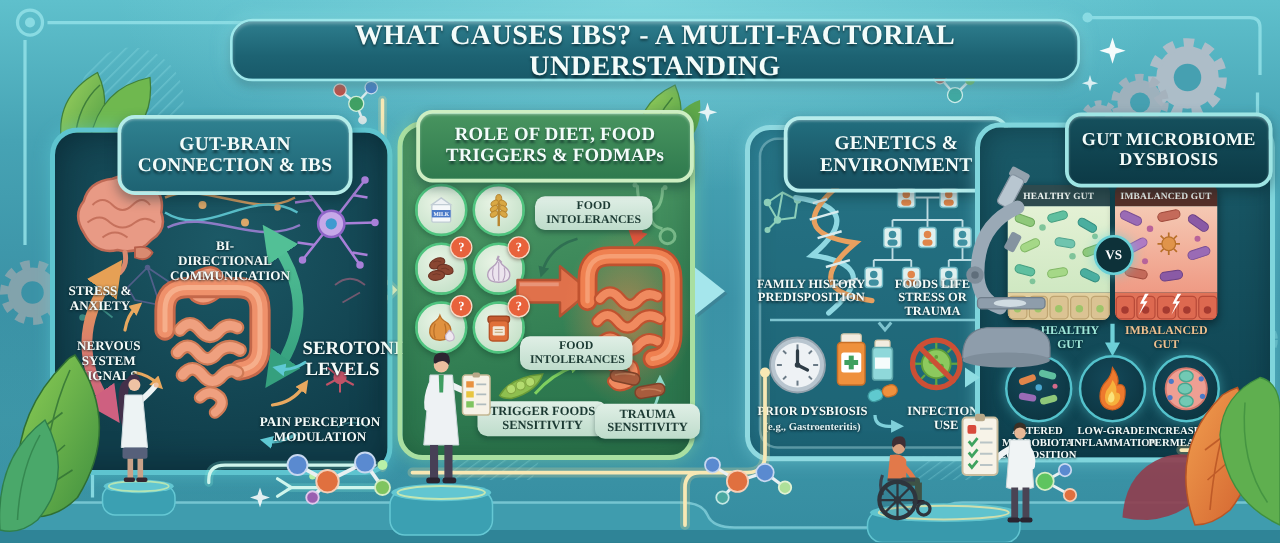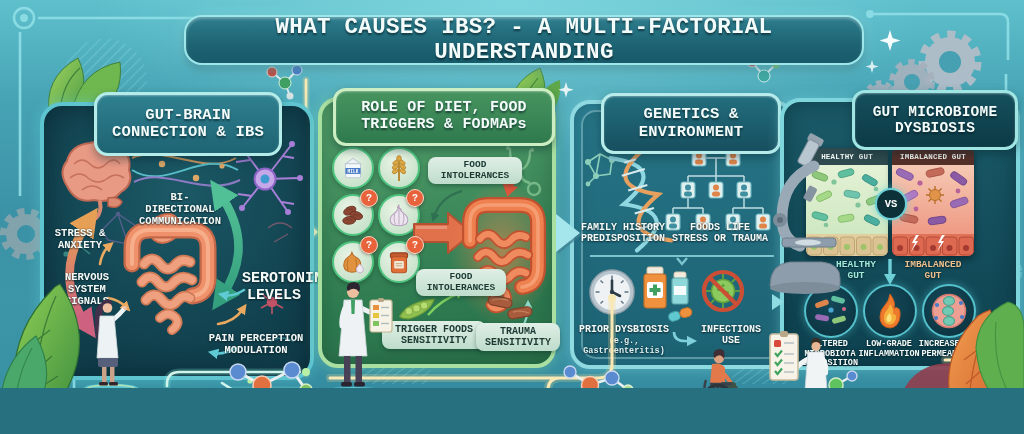--- a/index.html
+++ b/index.html
@@ -1,18 +1,18 @@
 <!DOCTYPE html>
 <html><head>
 <meta charset="utf-8">
 <style>
   html,body{margin:0;padding:0;background:#27707f;}
   #stage{
-    position:relative;width:1024px;height:388px;overflow:hidden;
-    font-family:Liberation Mono, monospace;
+    position:relative;width:1024px;height:434px;overflow:hidden;
+    font-family:Liberation Serif, serif;
     background:
       radial-gradient(ellipse 600px 220px at 50% 0%, rgba(150,230,235,.55), rgba(150,230,235,0) 70%),
       radial-gradient(ellipse 500px 260px at 0% 100%, rgba(60,150,165,.6), rgba(60,150,165,0) 70%),
       linear-gradient(180deg,#5fc0cc 0%,#46a3b4 26%,#3b92a6 55%,#3d96a8 78%,#358ca0 100%);
   }
   .abs{position:absolute;}
   svg{display:block;overflow:visible;}
   .lbl{position:absolute;font-weight:700;color:#f4fbf9;text-align:center;line-height:1.12;
        text-shadow:0 1px 2px rgba(8,30,36,.75),0 0 2px rgba(8,30,36,.45);}
   .hdr{position:absolute;display:flex;align-items:center;justify-content:center;text-align:center;
@@ -33,21 +33,21 @@
   #panel1{left:40px;top:102px;width:266px;height:270px;border-radius:22px;
     background:radial-gradient(circle at 50% 32%,#1c5966,#103e4b 78%);
     border:4px solid #5ec4cf;box-shadow:0 0 14px rgba(95,210,220,.45), inset 0 0 28px rgba(0,18,26,.45);}
   #panel1-header{left:50px;top:-14px;width:170px;height:58px;border-radius:14px;font-size:15.5px;
     background:linear-gradient(180deg,#2f8190,#1e6373);border:3px solid #b4ece9;padding:0 6px;}
   #panel2{left:318px;top:97px;width:230px;height:263px;border-radius:20px;
     background:linear-gradient(168deg,#56a26c,#2e7a50 72%,#2a7049);
     border:4px solid #a9dfa1;box-shadow:0 0 14px rgba(150,230,160,.4), inset 0 0 22px rgba(10,50,30,.3);}
   #panel2-header{left:11px;top:-13px;width:204px;height:52px;border-radius:13px;font-size:15px;
     background:linear-gradient(180deg,#48945f,#2f7a4e);border:3px solid #cdeec2;padding:0 6px;}
-  #panel3{left:570px;top:100px;width:216px;height:261px;border-radius:20px;
+  #panel3{left:596px;top:100px;width:216px;height:261px;border-radius:20px;
     background:linear-gradient(180deg,#2f8498,#226e82);
     border:4px solid #8fd9e0;box-shadow:0 0 14px rgba(130,215,225,.45), inset 0 0 20px rgba(8,45,55,.3);}
   #panel3-inner{position:absolute;left:7px;top:6px;width:198px;height:245px;border-radius:15px;
     background:rgba(10,58,70,.22);border:2px solid rgba(185,235,240,.4);}
   #panel3-header{left:27px;top:-11px;width:162px;height:55px;border-radius:13px;font-size:15.5px;
     background:linear-gradient(180deg,#226e7e,#174f5f);border:3px solid #b7eceb;padding:0 6px;}
   #panel4{left:780px;top:98px;width:232px;height:264px;border-radius:20px;
     background:linear-gradient(180deg,#1a5a68,#0e4250);
     border:4px solid #7fd5dc;box-shadow:0 0 14px rgba(120,215,222,.45), inset 0 0 22px rgba(0,20,28,.4);}
   #panel4-header{left:24px;top:-12px;width:150px;height:54px;border-radius:13px;font-size:14.5px;

